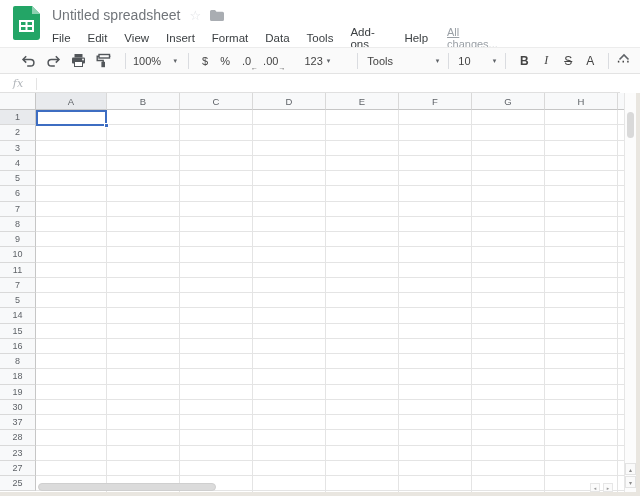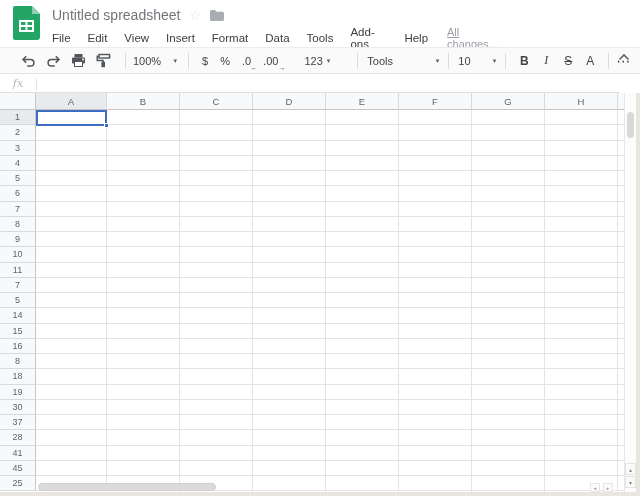--- a/index.html
+++ b/index.html
@@ -259,22 +259,22 @@
       <div class="row-header">5</div>
       <div class="row-header">14</div>
       <div class="row-header">15</div>
       <div class="row-header">16</div>
       <div class="row-header">8</div>
       <div class="row-header">18</div>
       <div class="row-header">19</div>
       <div class="row-header">30</div>
       <div class="row-header">37</div>
       <div class="row-header">28</div>
-      <div class="row-header">41</div>
-      <div class="row-header">45</div>
+      <div class="row-header">23</div>
+      <div class="row-header">27</div>
       <div class="row-header">25</div>
     </div>
   <div class="sheet-area" id="sheet-area">
 
   <div class="sheet-row"></div>
       <div class="sheet-row"></div>
       <div class="sheet-row"></div>
       <div class="sheet-row"></div>
       <div class="sheet-row"></div>
       <div class="sheet-row"></div>

